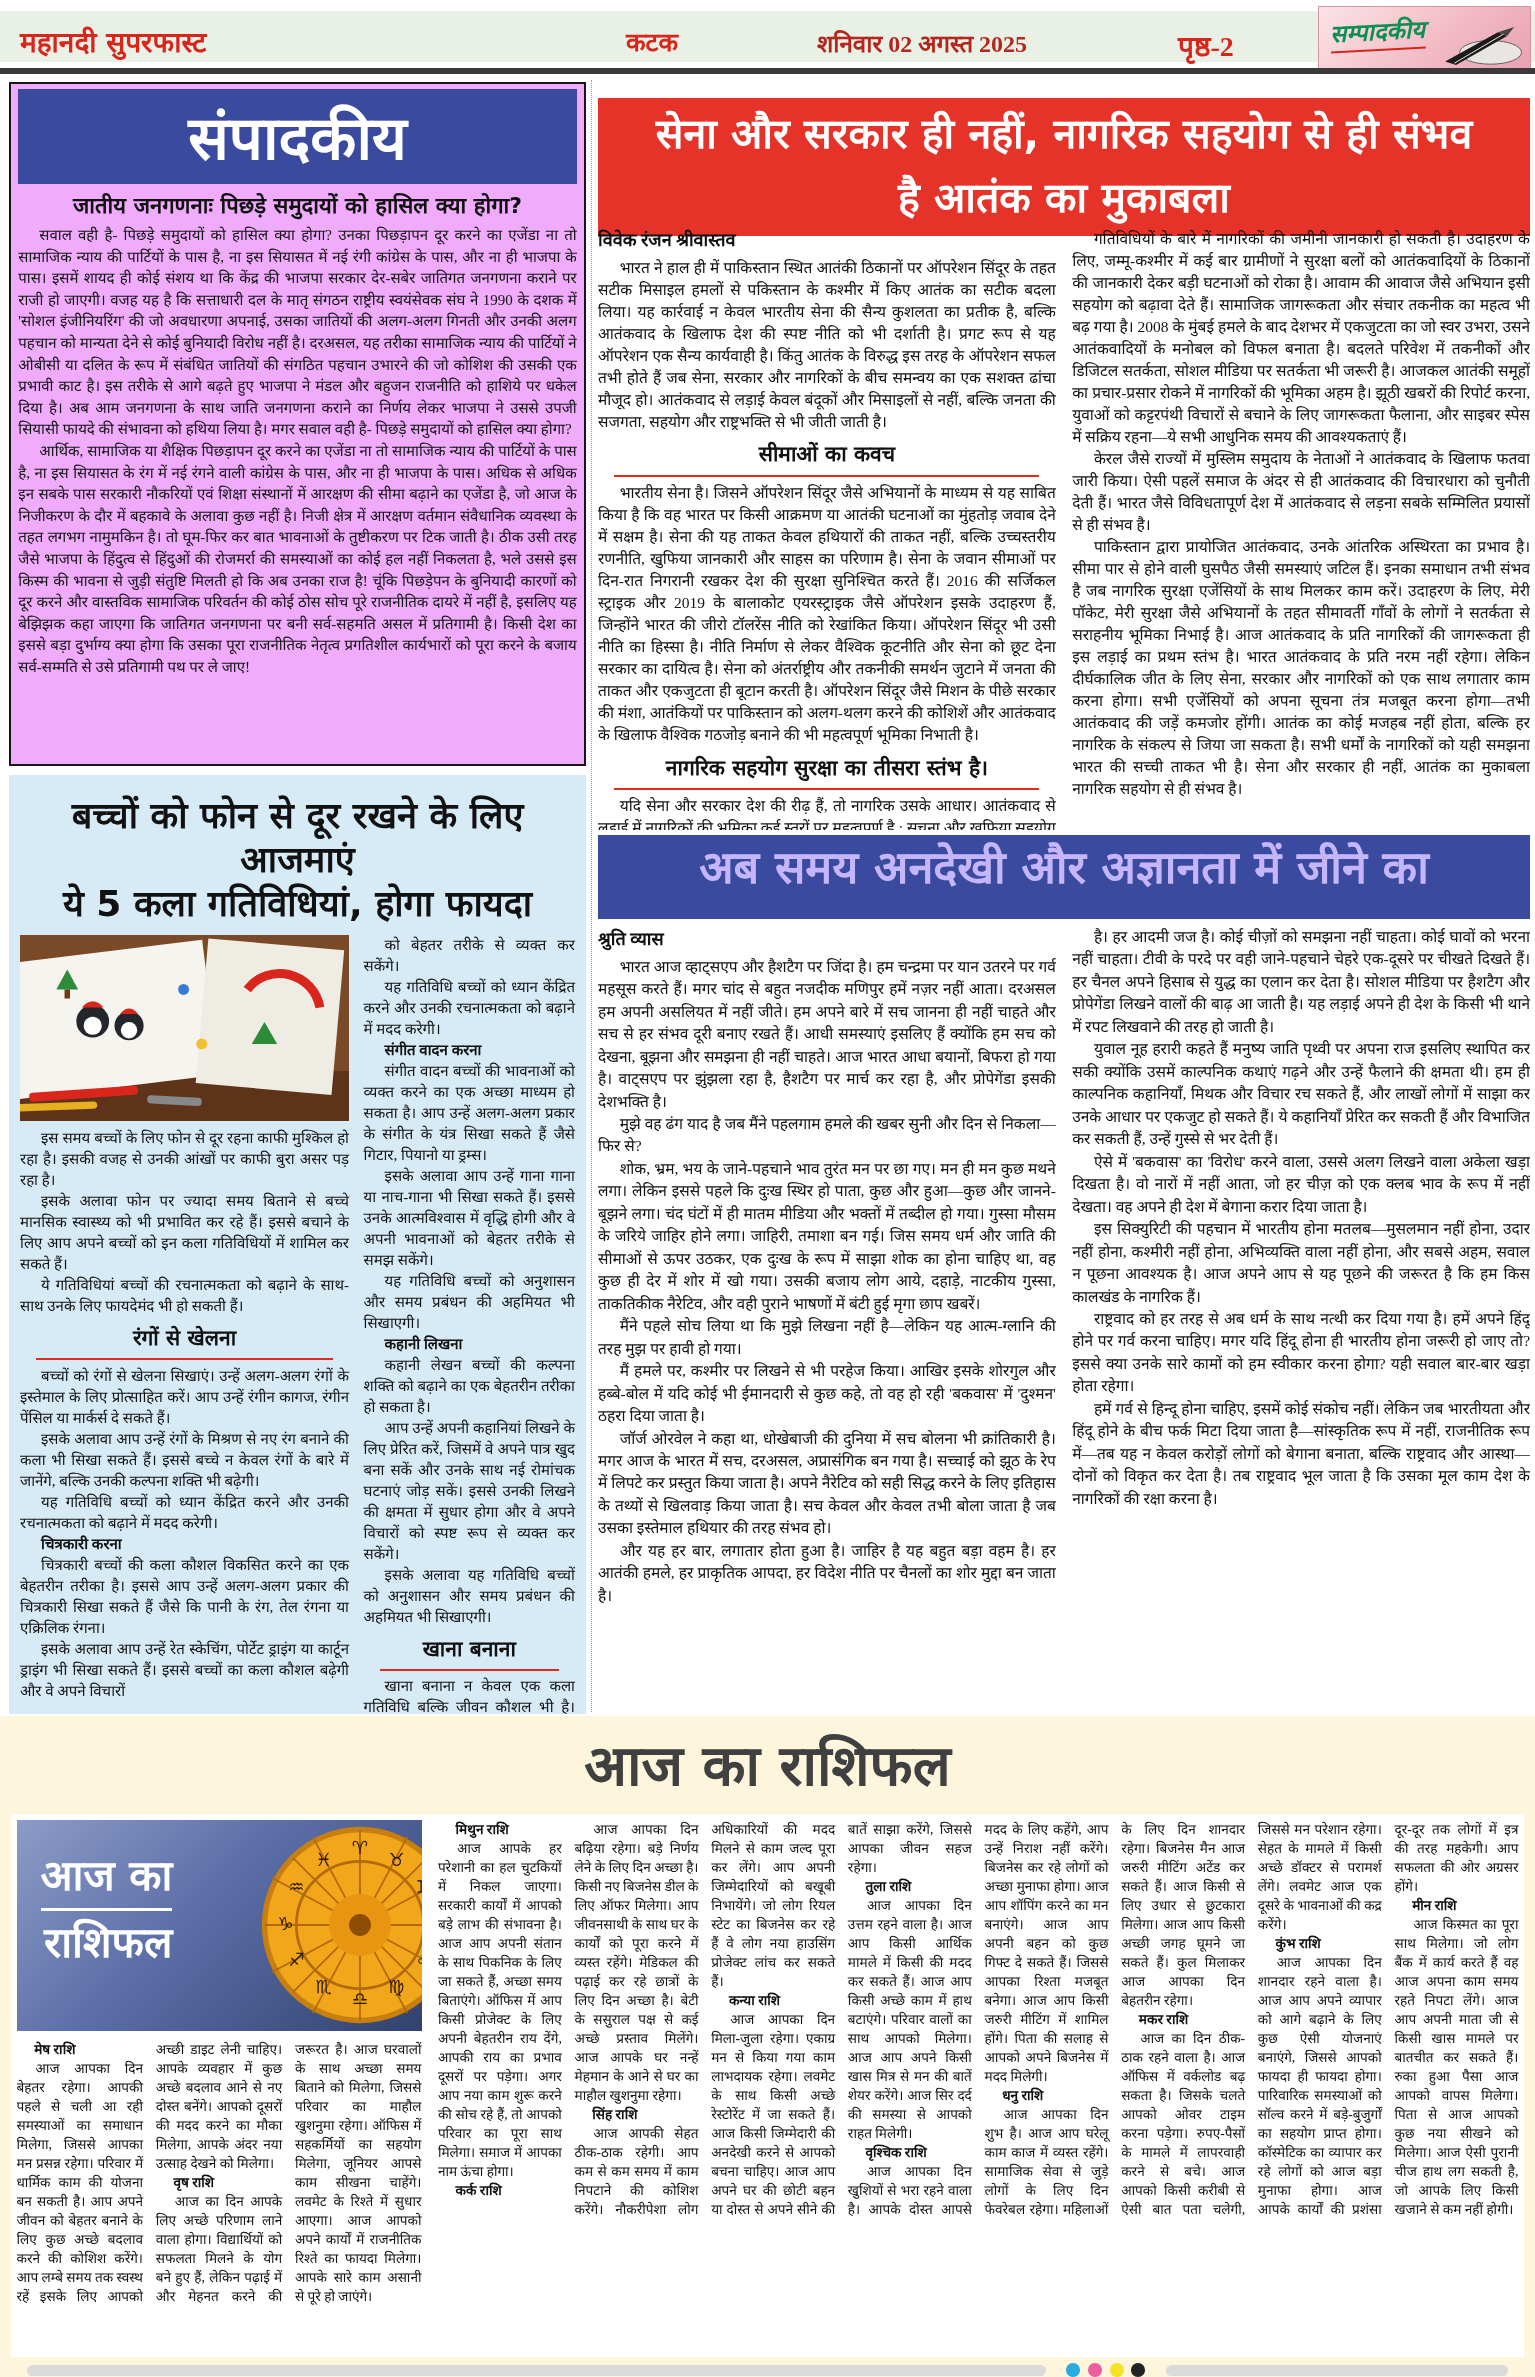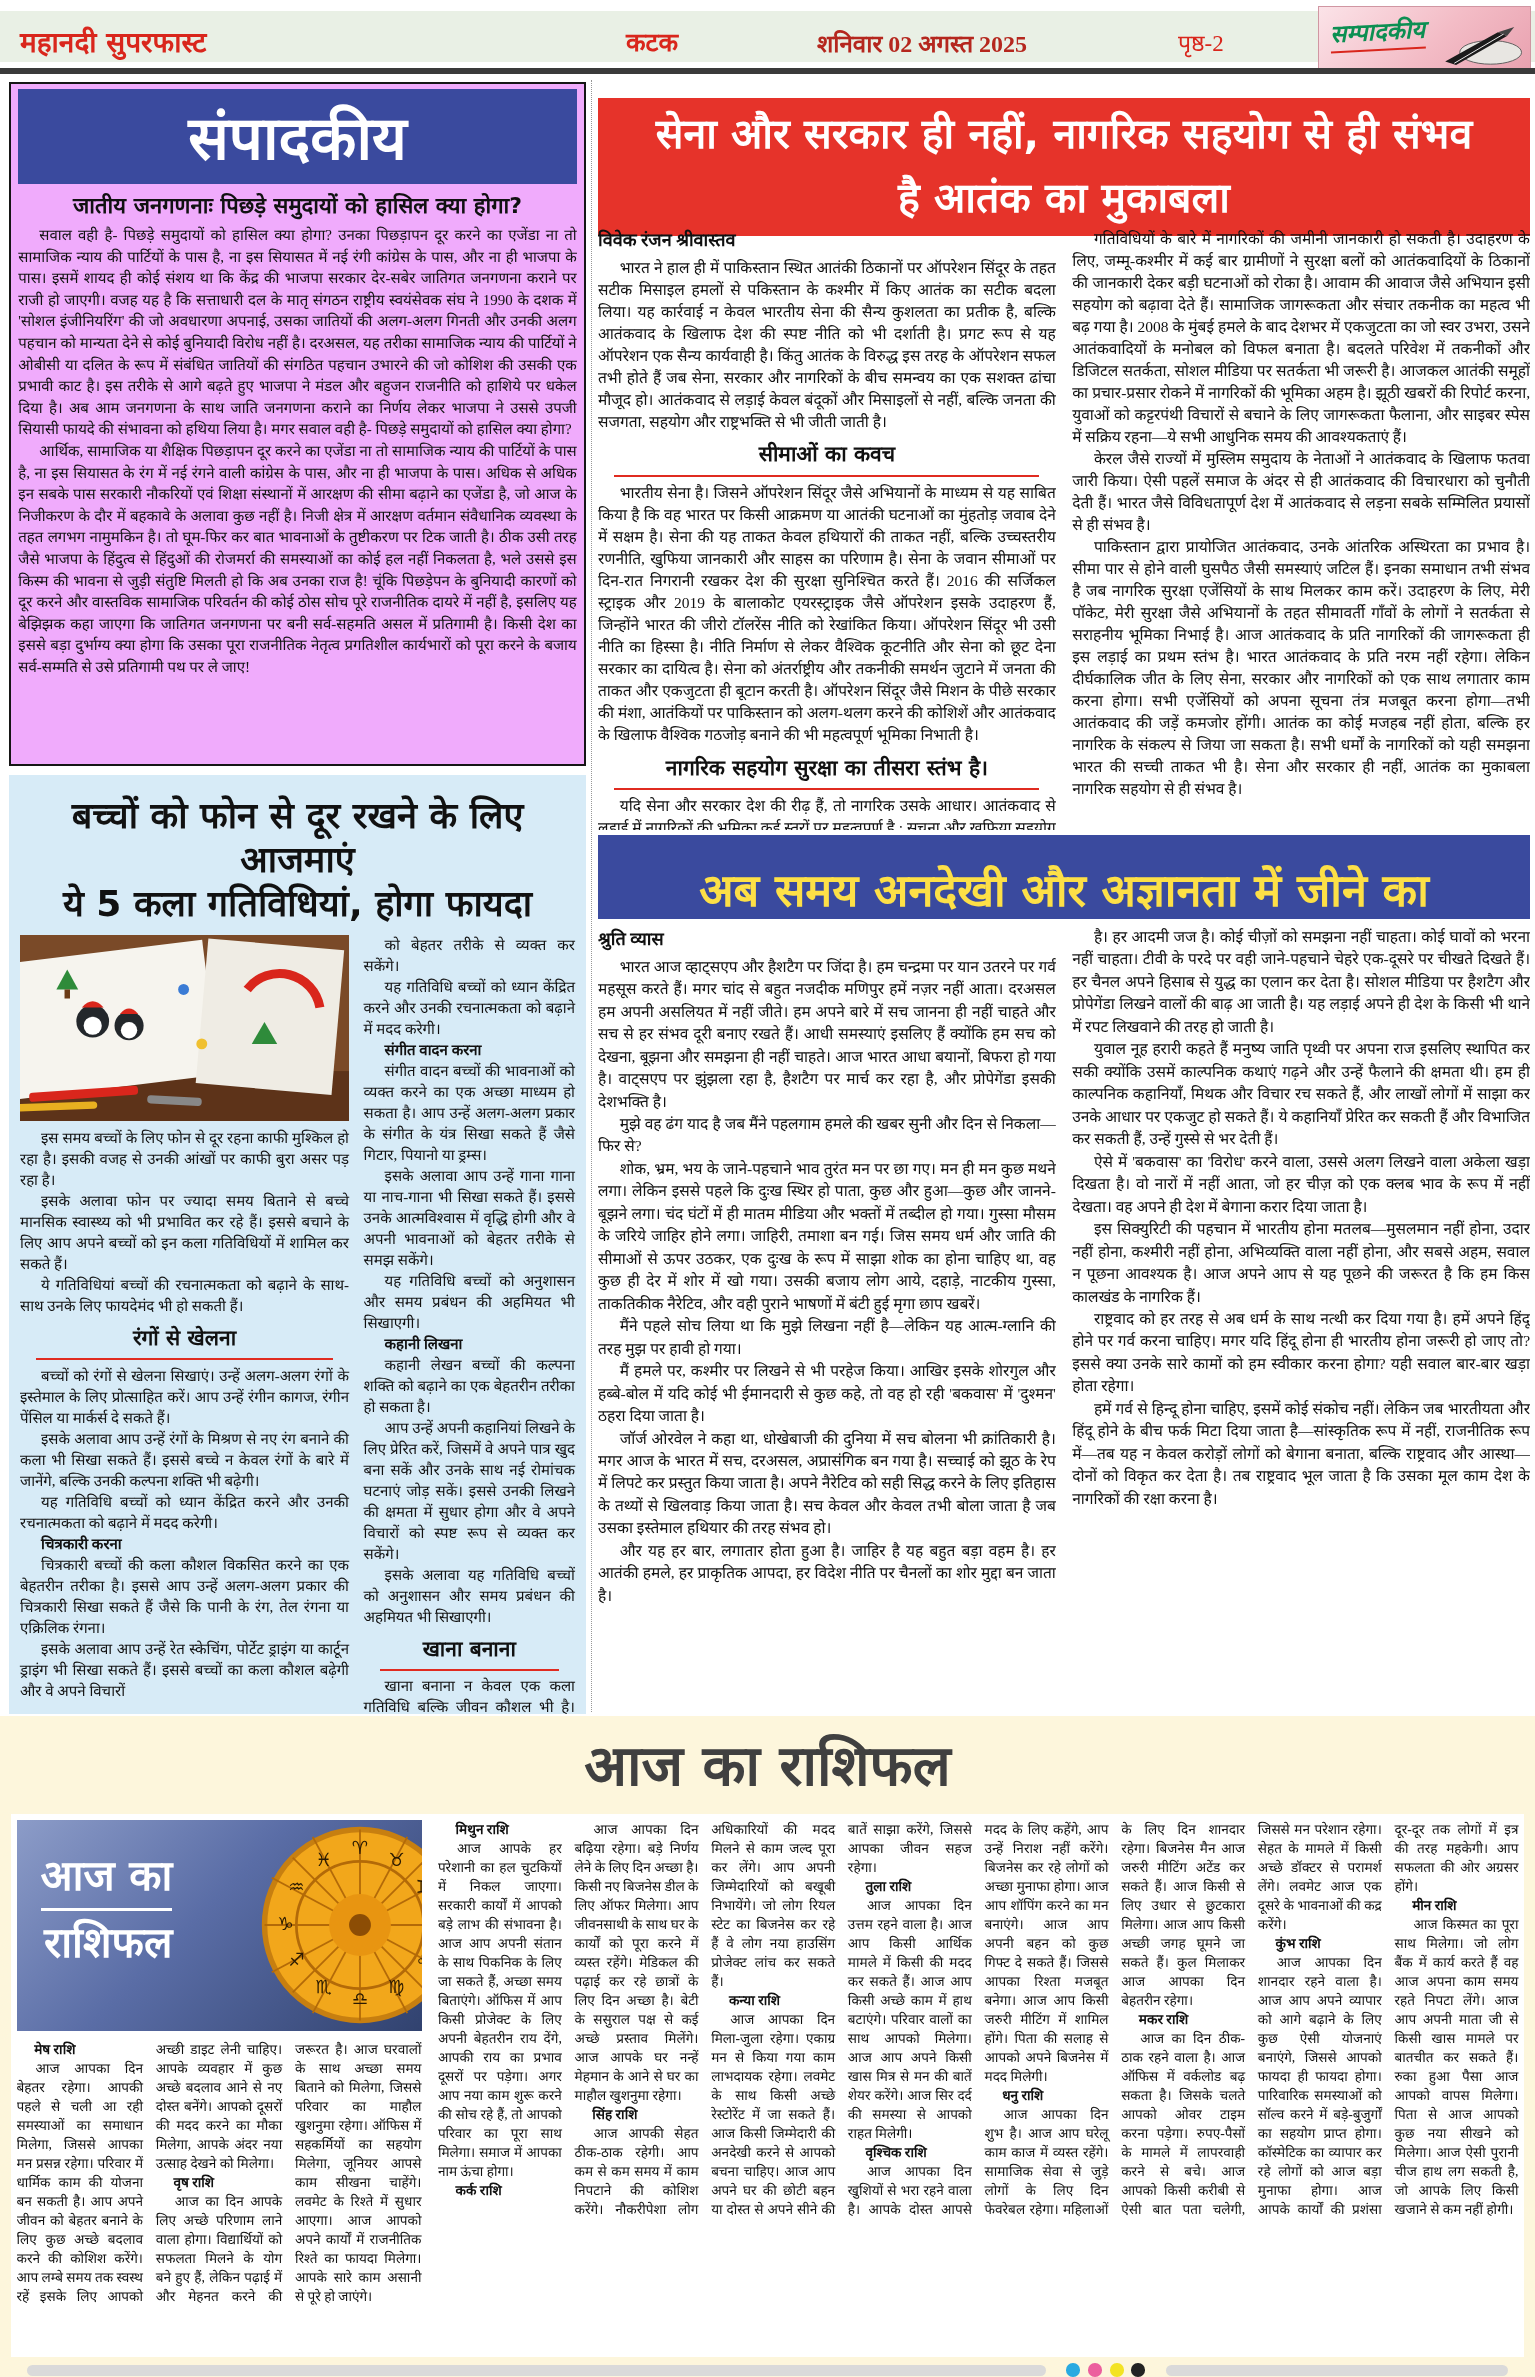--- a/index.html
+++ b/index.html
@@ -5,21 +5,21 @@
   * { margin:0; padding:0; box-sizing:border-box; }
   html,body { background:#ffffff; }
   body { font-family:"Liberation Serif","DejaVu Sans",serif; color:#111; }
   .page { position:relative; width:1535px; height:2377px; background:#ffffff; overflow:hidden; margin:4px auto; }
 
   
   .masthead { position:absolute; top:7.3px; left:0; width:1535px; height:51px; background:#e9f0e5; }
   .paper-name { position:absolute; left:20px; top:11px; font-size:28px; font-weight:bold; color:#d9261c; font-family:"DejaVu Sans","Liberation Sans",sans-serif; }
   .mast-city { position:absolute; left:626px; top:12.7px; font-size:25.5px; font-weight:bold; color:#d9261c; }
   .mast-date { position:absolute; left:817px; top:14.6px; font-size:24px; font-weight:bold; color:#b5271e; }
-  .mast-page { position:absolute; left:1178px; top:14.6px; font-size:23px; font-weight:normal; color:#d9261c; }
+  .mast-page { position:absolute; left:1178px; top:14.6px; font-size:28px; font-weight:bold; color:#d9261c; }
   .corner-logo { position:absolute; top:1.8px; right:3.6px; width:213px; height:64px;
      background:linear-gradient(135deg,#fbe3e8 0%,#f3bcc6 55%,#e9a2b0 100%); border:0.9px solid #d096a2; overflow:hidden; }
   .corner-label { position:absolute; left:11px; top:7.3px; font-size:24px; font-weight:bold; font-style:italic;
      color:#0c8f52; border-bottom:2.7px solid #d9261c; transform:rotate(-3deg); padding-bottom:1.8px; }
   .corner-pen { position:absolute; right:3.6px; bottom:1.8px; }
   .black-rule { position:absolute; top:64px; left:0; width:1535px; height:6.4px; background:#3a3a3a; }
 
   
   .para { text-align:justify; text-indent:1.4em; }
   .minihead { font-weight:bold; text-indent:1.4em; }
@@ -51,21 +51,21 @@
   .kids-col2 { flex:1; font-size:15px; line-height:1.4; }
   .kids-photo { width:100%; height:186px; display:block; margin-bottom:7.3px; }
 
   
   .red-banner { position:absolute; left:598px; top:94px; width:932px; height:138px; background:#e6332a;
      color:#fff; display:flex; flex-direction:column; align-items:center; justify-content:center; }
   .red-banner div { font-size:41px; font-weight:bold; line-height:1.55; font-family:"DejaVu Sans","Liberation Sans",sans-serif; }
   .terror-row { position:absolute; left:598px; top:224px; width:932px; height:602px; display:flex; gap:16.4px; overflow:hidden; }
   .terror-row .col { flex:1; font-size:15.5px; line-height:1.42; overflow:hidden; }
   .blue-banner { position:absolute; left:598px; top:831px; width:932px; height:84px; background:#3a4a9e;
-     color:#fde047; display:flex; align-items:flex-end; justify-content:center; }
+     color:#c4b5fd; display:flex; align-items:flex-start; justify-content:center; }
   .blue-banner span { font-size:45px; font-weight:bold; font-family:"DejaVu Sans","Liberation Sans",sans-serif; }
   .ign-row { position:absolute; left:598px; top:922px; width:932px; height:786px; display:flex; gap:16.4px; overflow:hidden; }
   .ign-row .col { flex:1; font-size:15.5px; line-height:1.45; overflow:hidden; }
 
   
   .horoscope { position:absolute; left:0; top:1712px; width:1535px; height:666px; background:#fdf6dc; }
   .h-title { text-align:center; font-size:56px; font-weight:bold; color:#404040; padding-top:9px;
      font-family:"DejaVu Sans","Liberation Sans",sans-serif; }
   .h-content { position:absolute; left:11px; right:11px; top:98px; bottom:25.5px; background:#fff;
      display:flex; gap:16.4px; padding:5.5px 5.5px; overflow:hidden; }

